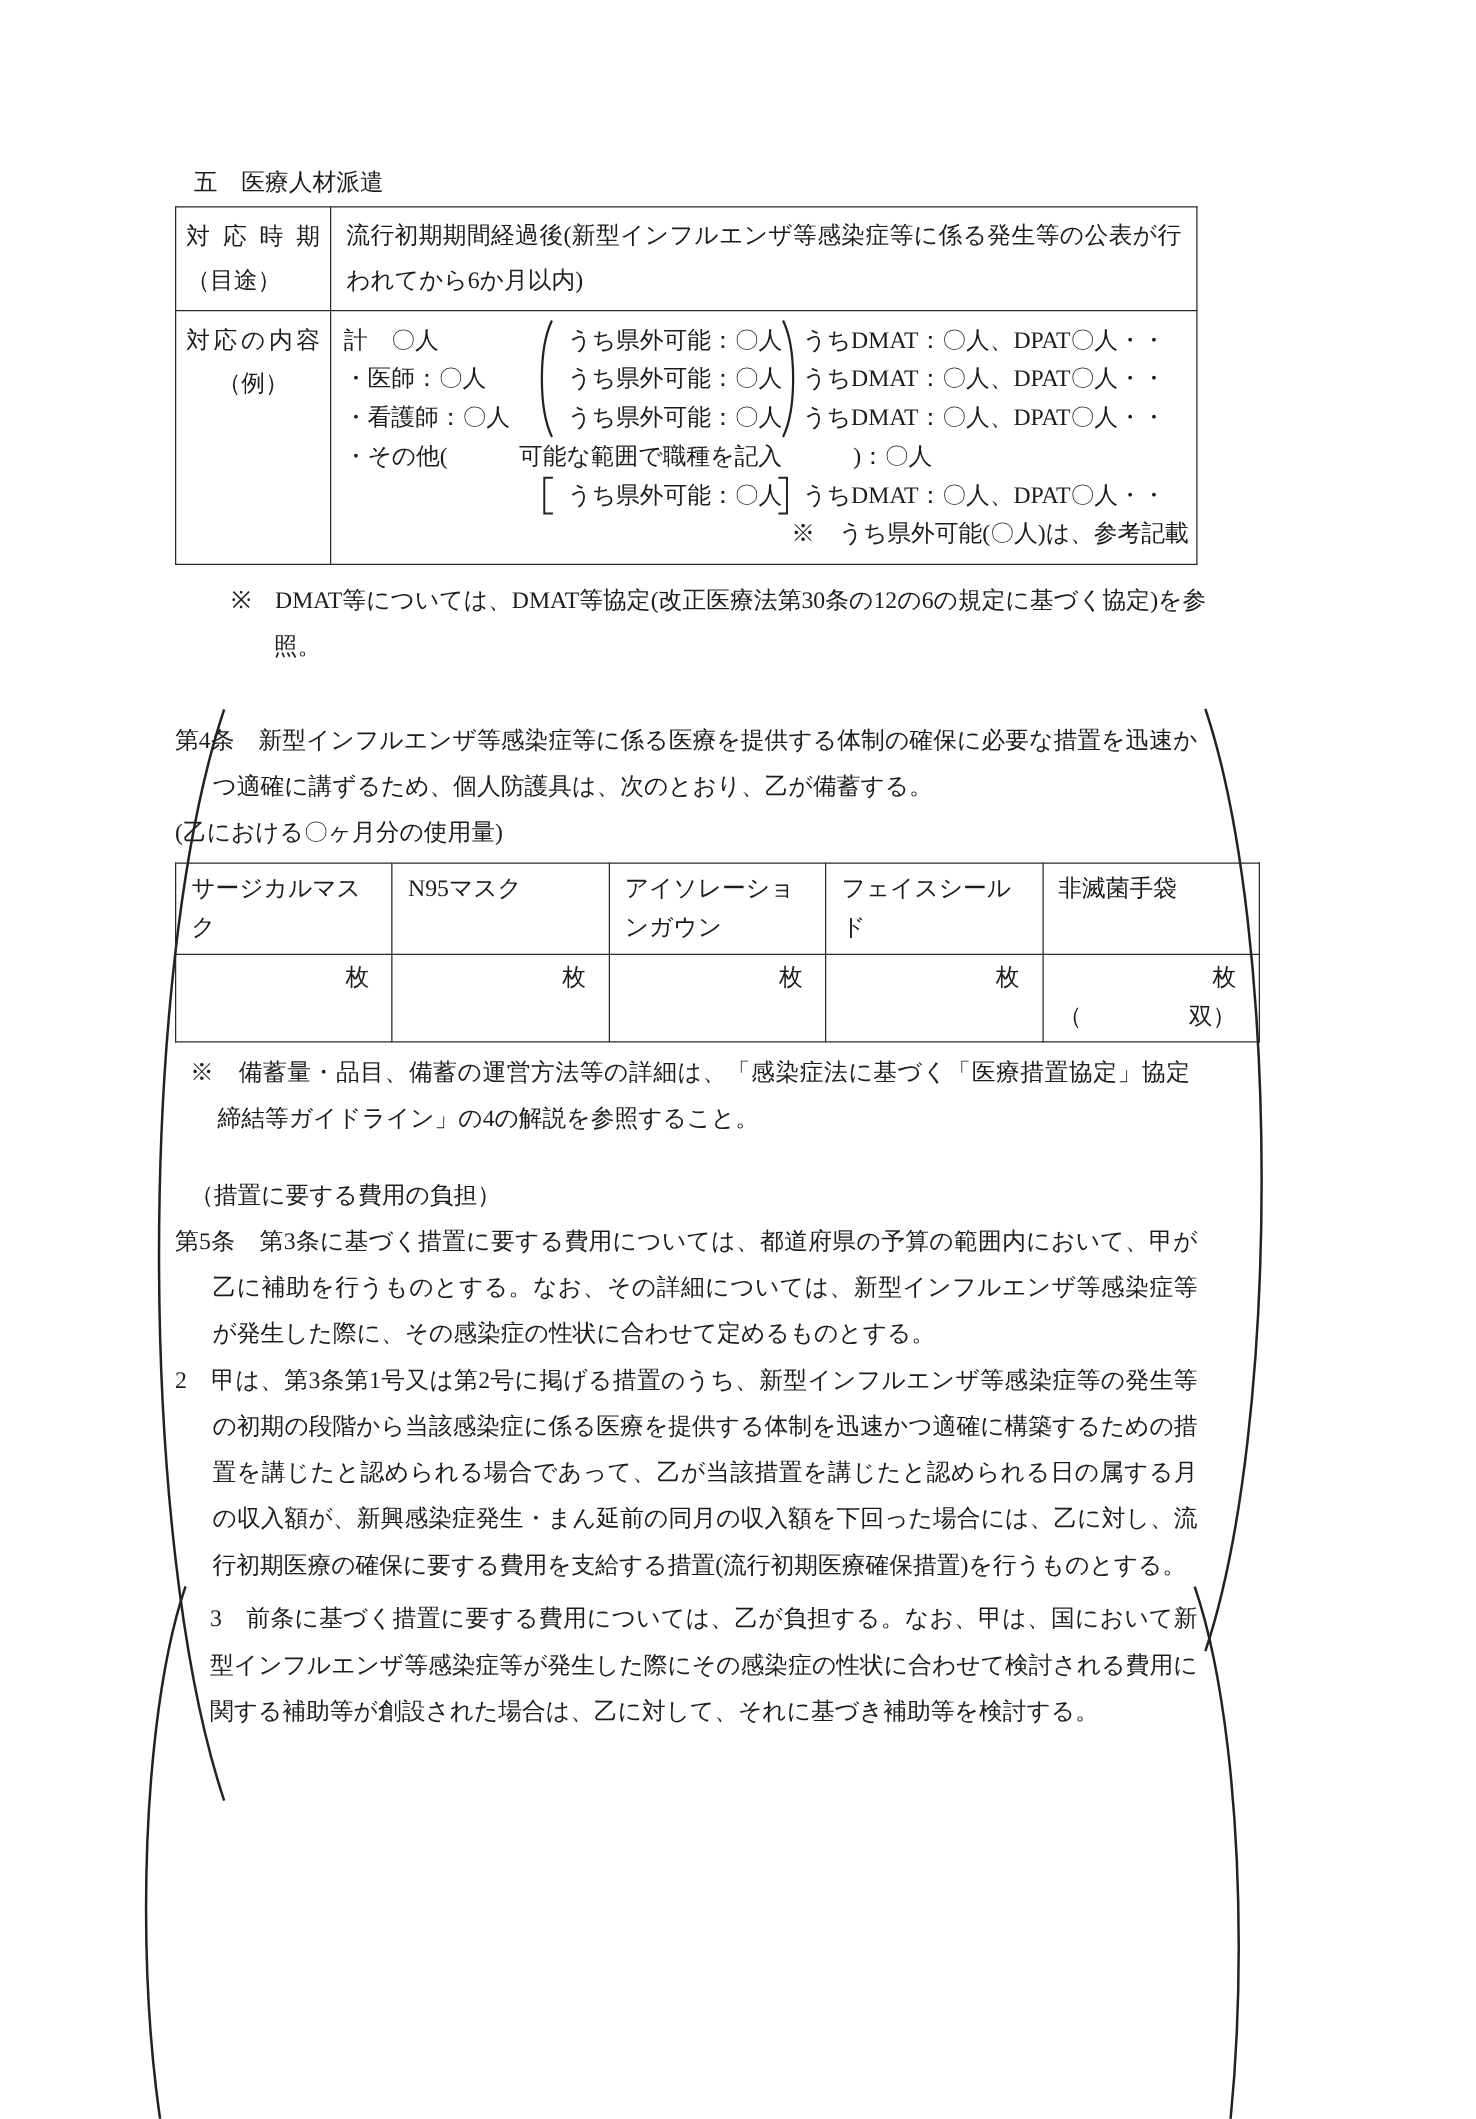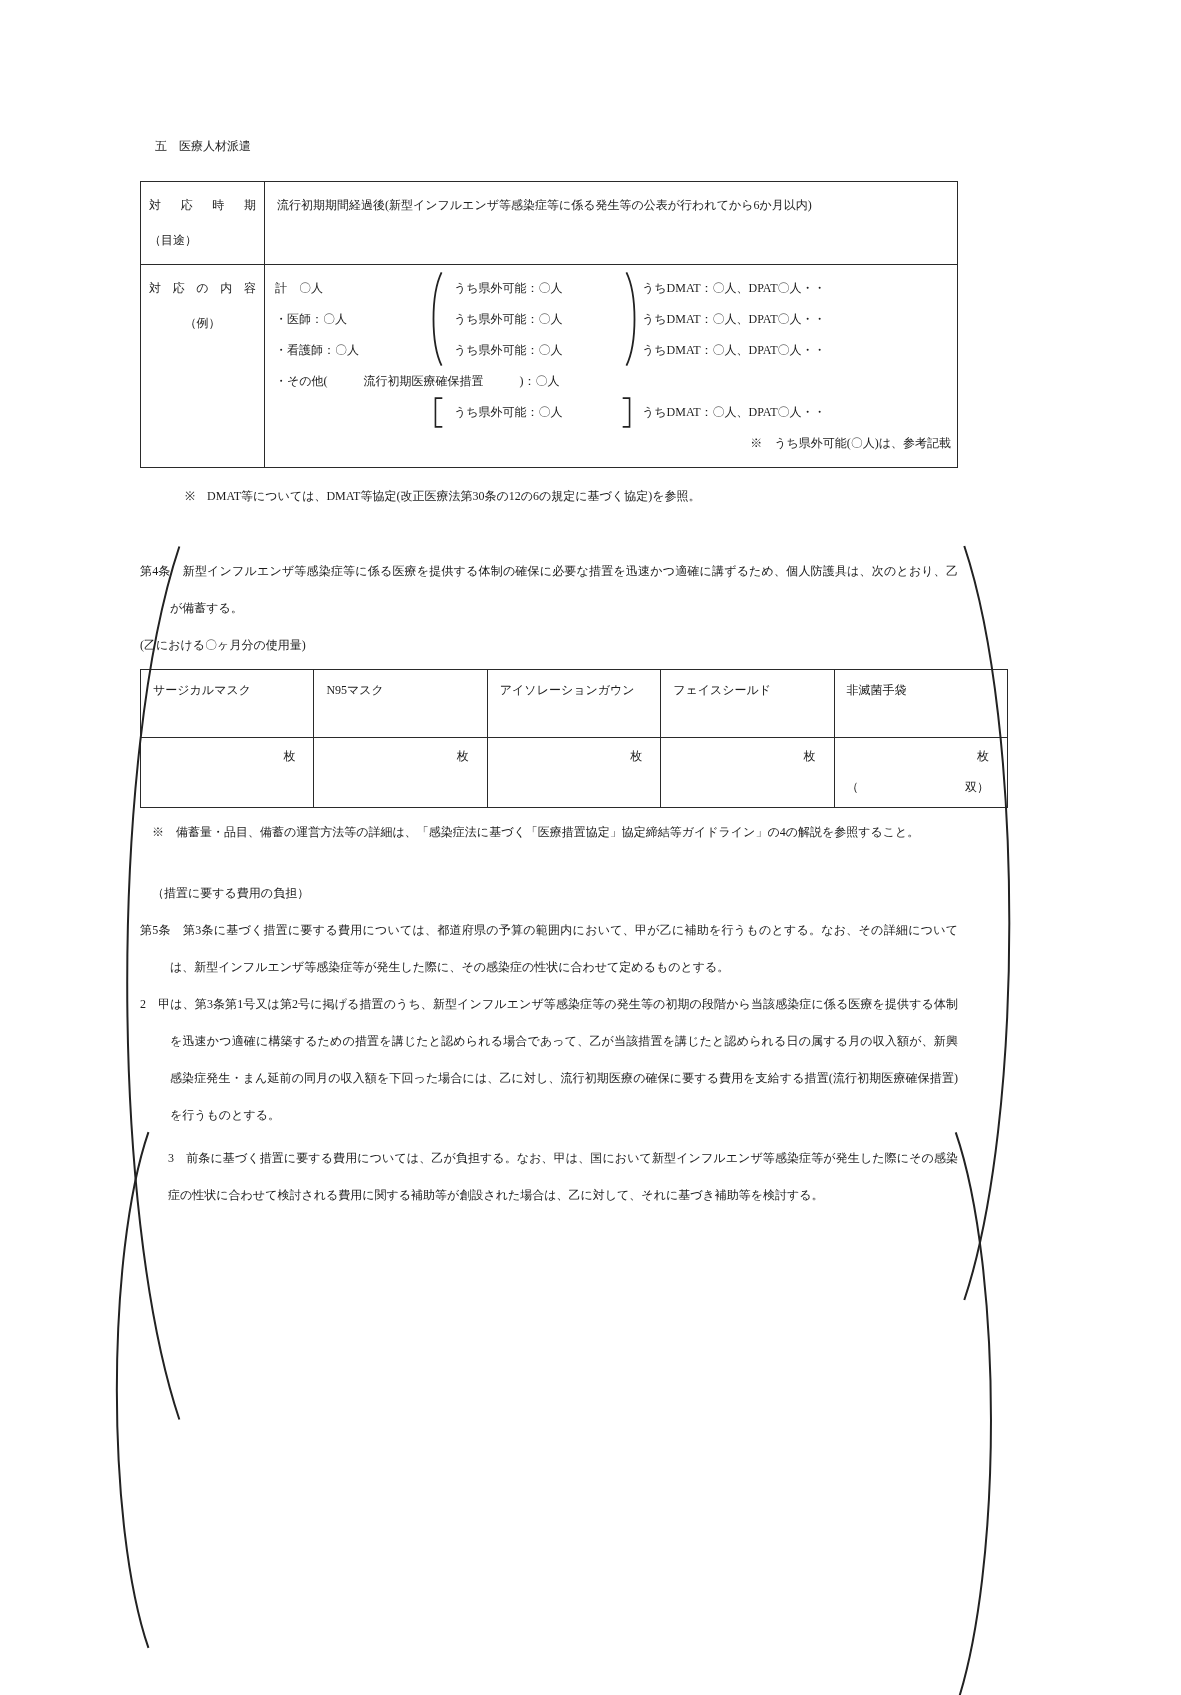--- a/index.html
+++ b/index.html
@@ -7,31 +7,31 @@
   body {
     width: 1181px; height: 1695px;
     background: #ffffff;
     font-family: "Liberation Serif", "DejaVu Serif", serif;
     color: #1c1c1c;
     position: relative;
     overflow: hidden;
   }
   .page {
     position: absolute; left: 140px; top: 128px; width: 818px;
-    font-size: 12px; line-height: 37px;
+    font-size: 19px; line-height: 37px;
   }
   .just { text-align: justify; }
   .hang30 { padding-left: 30px; text-indent: -30px; }
 
   .heading { margin-left: 15px; }
 
   table { border-collapse: collapse; }
 
   
-  .t1 { width: 818px; margin-top: 16px; table-layout: fixed; }
+  .t1 { width: 818px; margin-top: 0; table-layout: fixed; }
   .t1 td { border: 1.6px solid #2a2a2a; vertical-align: top; }
   .t1-label { width: 124px; padding: 6px 8px; line-height: 35px; }
   .t1-label .l1 { text-align: justify; text-align-last: justify; }
   .t1-label .l2c { text-align: center; }
   .t1-val { padding: 5px 12px; line-height: 36px; }
   .t2cell { position: relative; padding: 8px 6px 8px 10px; line-height: 31px; }
   .ln { display: flex; white-space: pre; height: 31px; }
   .ln .c1 { width: 155px; flex: 0 0 auto; }
   .ln .c2 { width: 212px; flex: 0 0 auto; padding-left: 24px; }
   .ln6 { justify-content: flex-end; }
@@ -92,21 +92,21 @@
           <span class="c1">・医師：〇人</span>
           <span class="c2">うち県外可能：〇人</span>
           <span>うちDMAT：〇人、DPAT〇人・・</span>
         </div>
         <div class="ln">
           <span class="c1">・看護師：〇人</span>
           <span class="c2">うち県外可能：〇人</span>
           <span>うちDMAT：〇人、DPAT〇人・・</span>
         </div>
         <div class="ln">
-          <span>・その他(　　　流行初期医療確保措置　　　)：〇人</span>
+          <span>・その他(　　　可能な範囲で職種を記入　　　)：〇人</span>
         </div>
         <div class="ln">
           <span class="c1"></span>
           <span class="c2">うち県外可能：〇人</span>
           <span>うちDMAT：〇人、DPAT〇人・・</span>
         </div>
         <div class="ln ln6">
           <span>※　うち県外可能(〇人)は、参考記載</span>
         </div>
 

